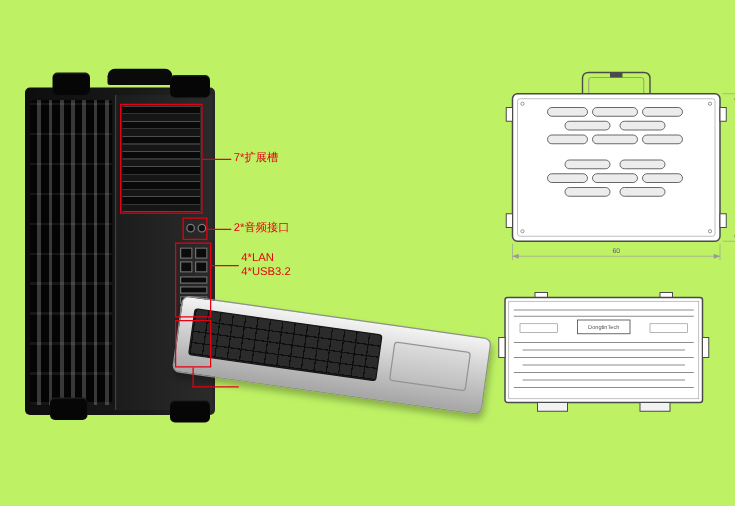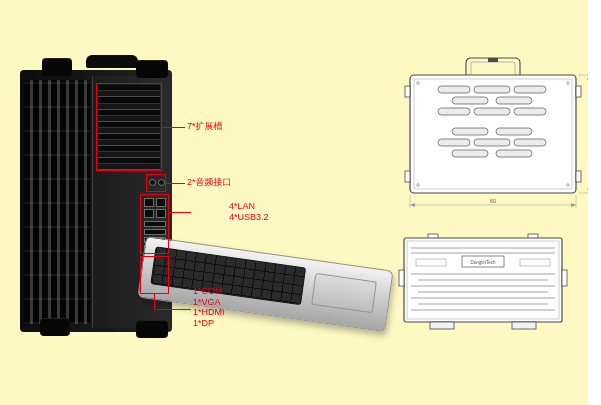--- a/index.html
+++ b/index.html
@@ -1,17 +1,17 @@
 <!DOCTYPE html>
 <html><head>
 <meta charset="utf-8">
 <style>
   * { margin:0; padding:0; box-sizing:border-box; }
   body { font-family:"Liberation Sans", sans-serif; background:#fff; }
-  .canvas { position:relative; width:588px; height:405px; background:#fef9c3; overflow:hidden; }
+  .canvas { position:relative; width:588px; height:405px; background:#bef264; overflow:hidden; }
 
   
   .photo { position:absolute; left:0; top:0; width:400px; height:405px; }
   .handle-top { position:absolute; left:86px; top:55px; width:52px; height:13px;
     background:#0a0a0a; border-radius:6px 6px 2px 2px; z-index:2; }
   .bumper { position:absolute; background:#060606; border-radius:4px; z-index:3;
     box-shadow:inset 0 1px 1px rgba(255,255,255,.12); }
   .b-tl { left:42px; top:58px; width:30px; height:18px; }
   .b-tr { left:136px; top:60px; width:32px; height:18px; }
   .b-bl { left:40px; top:318px; width:30px; height:18px; }
@@ -100,29 +100,23 @@
     <div class="rbox" style="left:140px; top:256px; width:29px; height:38px;"></div>
 
     <div class="rline" style="left:162px; top:127px; width:23px; height:1px;"></div>
     <div class="rline" style="left:166px; top:183px; width:19px; height:1px;"></div>
     <div class="rline" style="left:169px; top:212px; width:22px; height:1px;"></div>
     <div class="rline" style="left:154px; top:294px; width:1px;  height:16px;"></div>
     <div class="rline" style="left:154px; top:309px; width:37px; height:1px;"></div>
 
     <div class="label" style="left:187px; top:121px;">7*扩展槽</div>
     <div class="label" style="left:187px; top:177px;">2*音频接口</div>
-    <div class="label" style="left:193px; top:201px;margin-left:36px;">
+    <div class="label" style="left:193px; top:201px;">
       <div>4*LAN</div>
       <div>4*USB3.2</div>
-    </div>
-    <div class="label" style="left:193px; top:286px;">
-      <div>1*COM</div>
-      <div>1*VGA</div>
-      <div>1*HDMI</div>
-      <div>1*DP</div>
     </div>
   </div>
 
   <svg class="svg-abs" style="left:396px; top:50px;" width="202" height="162" viewBox="0 0 202 162">
 
     <g stroke="#4a4a4a" fill="none" stroke-width="1.1">
       <path d="M70 25 L70 13 Q70 8 75 8 L119 8 Q124 8 124 13 L124 25"></path>
       <path d="M75 25 L75 14 Q75 12 77 12 L117 12 Q119 12 119 14 L119 25" stroke="#888" stroke-width="0.6"></path>
       <rect x="92" y="8" width="10" height="4" fill="#4a4a4a" stroke="none"></rect>
     </g>

